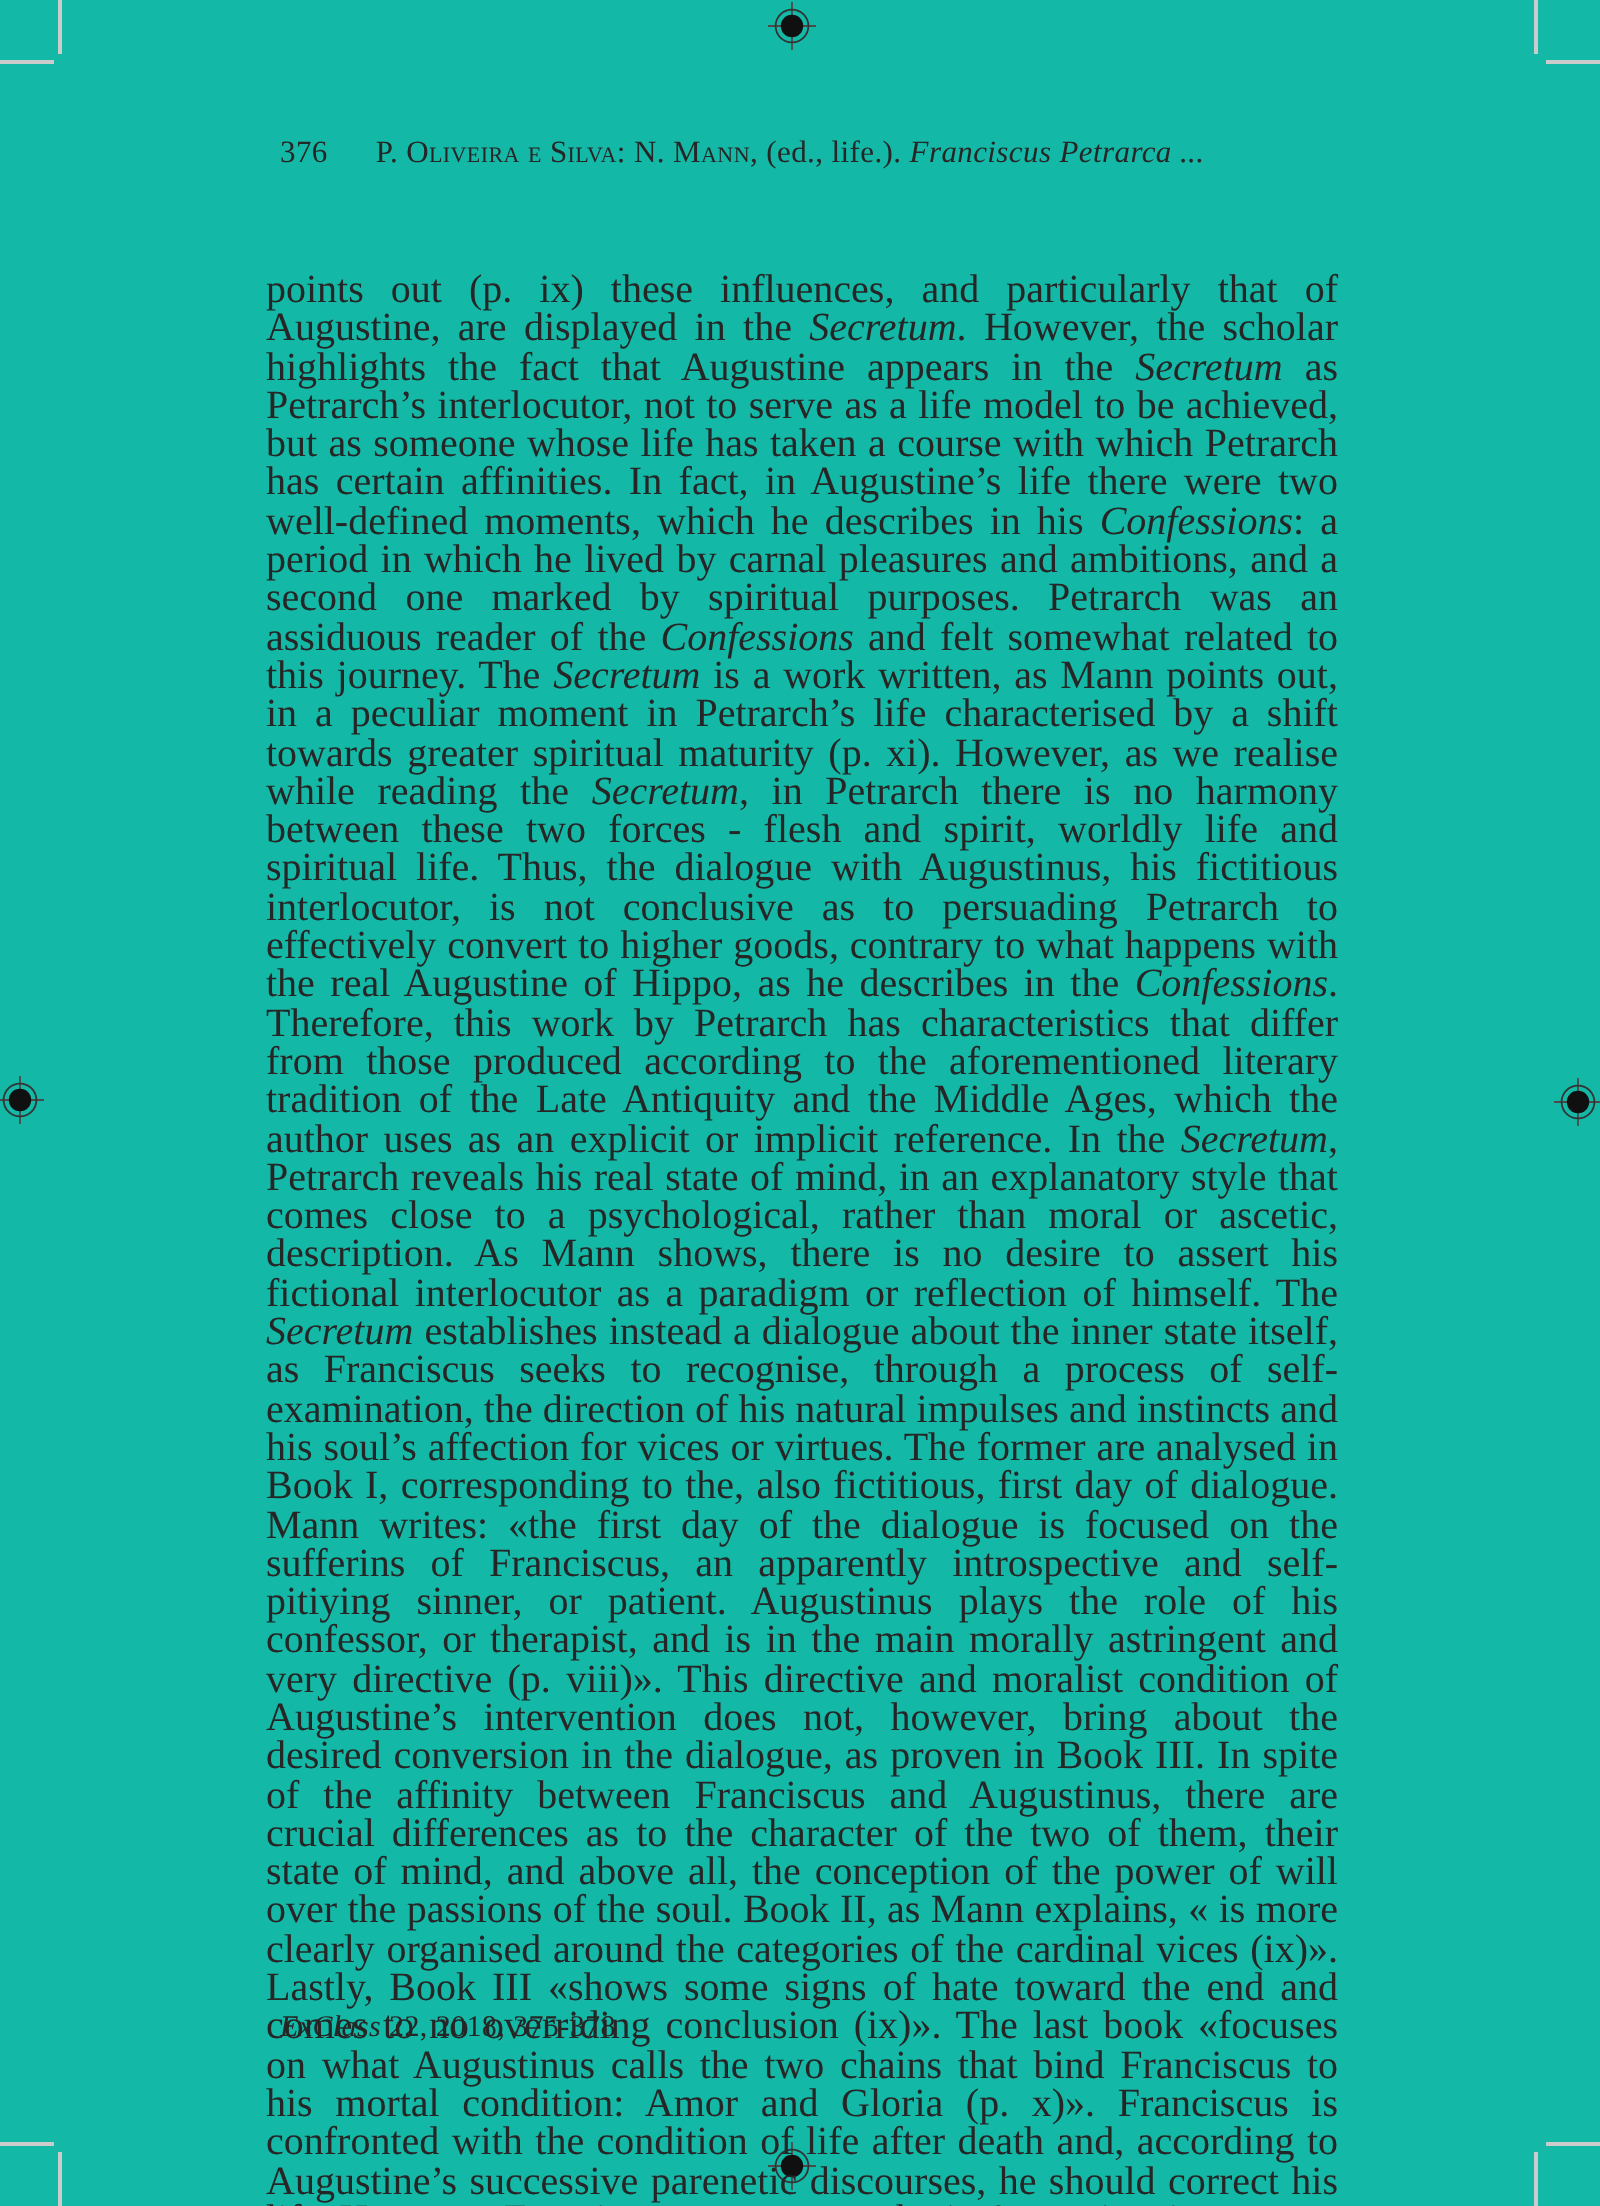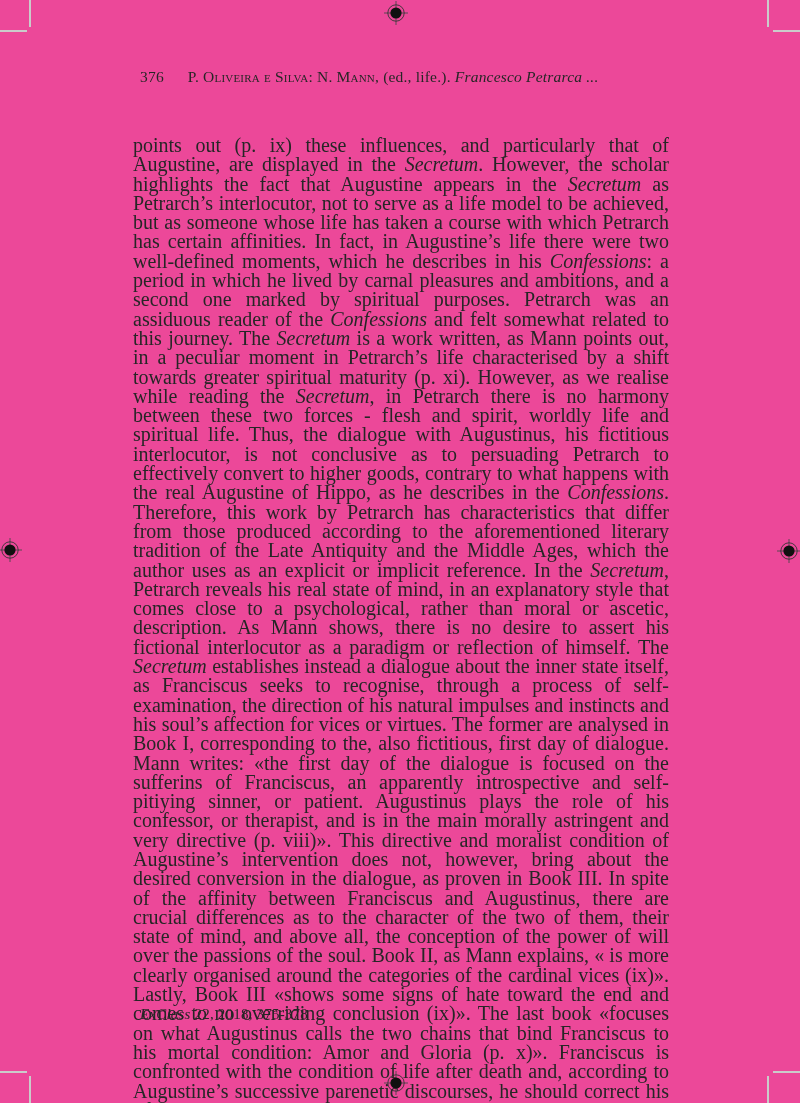--- a/index.html
+++ b/index.html
@@ -1,20 +1,20 @@
 <!DOCTYPE html>
 <html><head>
 <meta charset="utf-8">
 <style>
   html, body { margin: 0; padding: 0; background: #ffffff; }
   .page {
     position: relative;
     width: 800px;
     height: 1103px;
-    background: #ec4899;
+    background: #14b8a6;
     font-family: "Liberation Serif", serif;
     color: #262626;
     overflow: hidden;
   }
   
   .crop { position: absolute; background: #cbcbcb; }
   .crop-tl-v { left: 29px;  top: 0;       width: 2px;  height: 27px; }
   .crop-tl-h { left: 0;     top: 30px;    width: 27px; height: 2px;  }
   .crop-tr-v { left: 767px; top: 0;       width: 2px;  height: 27px; }
   .crop-tr-h { left: 773px; top: 30px;    width: 27px; height: 2px;  }
@@ -101,20 +101,20 @@
     <svg width="24" height="24" viewBox="0 0 24 24">
       <line x1="12" y1="0" x2="12" y2="24" stroke="#4a4a4a" stroke-width="0.9"></line>
       <line x1="0" y1="12" x2="24" y2="12" stroke="#4a4a4a" stroke-width="0.9"></line>
       <circle cx="12" cy="12" r="8.2" fill="none" stroke="#333333" stroke-width="0.9"></circle>
       <circle cx="12" cy="12" r="5.6" fill="#101010"></circle>
     </svg>
   </span>
 
   <div class="header">
     <span>376</span>
-    <span><span class="sc">P. Oliveira e Silva: N. Mann, </span><span>(ed., life.). </span><span class="it">Francesco Petrarca ...</span></span>
+    <span><span class="sc">P. Oliveira e Silva: N. Mann, </span><span>(ed., life.). </span><span class="it">Franciscus Petrarca ...</span></span>
   </div>
 
   <div class="body-text"><span>points out (p. ix) these influences, and particularly that of Augustine, are displayed in the </span><span class="it">Secretum</span><span>. However, the scholar highlights the fact that Augustine appears in the </span><span class="it">Secretum</span><span> as Petrarch’s interlocutor, not to serve as a life model to be achieved, but as someone whose life has taken a course with which Petrarch has certain affinities. In fact, in Augustine’s life there were two well-defined moments, which he describes in his </span><span class="it">Confessions</span><span>: a period in which he lived by carnal pleasures and ambitions, and a second one marked by spiritual purposes. Petrarch was an assiduous reader of the </span><span class="it">Confessions</span><span> and felt somewhat related to this journey. The </span><span class="it">Secretum</span><span> is a work written, as Mann points out, in a peculiar moment in Petrarch’s life characterised by a shift towards greater spiritual maturity (p. xi). However, as we realise while reading the </span><span class="it">Secretum</span><span>, in Petrarch there is no harmony between these two forces - flesh and spirit, worldly life and spiritual life. Thus, the dialogue with Augustinus, his fictitious interlocutor, is not conclusive as to persuading Petrarch to effectively convert to higher goods, contrary to what happens with the real Augustine of Hippo, as he describes in the </span><span class="it">Confessions</span><span>. Therefore, this work by Petrarch has characteristics that differ from those produced according to the aforementioned literary tradition of the Late Antiquity and the Middle Ages, which the author uses as an explicit or implicit reference. In the </span><span class="it">Secretum</span><span>, Petrarch reveals his real state of mind, in an explanatory style that comes close to a psychological, rather than moral or ascetic, description. As Mann shows, there is no desire to assert his fictional interlocutor as a paradigm or reflection of himself. The </span><span class="it">Secretum</span><span> establishes instead a dialogue about the inner state itself, as Franciscus seeks to recognise, through a process of self-examination, the direction of his natural impulses and instincts and his soul’s affection for vices or virtues. The former are analysed in Book I, corresponding to the, also fictitious, first day of dialogue. Mann writes: «the first day of the dialogue is focused on the sufferins of Franciscus, an apparently introspective and self-pitiying sinner, or patient. Augustinus plays the role of his confessor, or therapist, and is in the main morally astringent and very directive (p. viii)». This directive and moralist condition of Augustine’s intervention does not, however, bring about the desired conversion in the dialogue, as proven in Book III. In spite of the affinity between Franciscus and Augustinus, there are crucial differences as to the character of the two of them, their state of mind, and above all, the conception of the power of will over the passions of the soul. Book II, as Mann explains, « is more clearly organised around the categories of the cardinal vices (ix)». Lastly, Book III «shows some signs of hate toward the end and comes to no overriding conclusion (ix)». The last book «focuses on what Augustinus calls the two chains that bind Franciscus to his mortal condition: Amor and Gloria (p. x)». Franciscus is confronted with the condition of life after death and, according to Augustine’s successive parenetic discourses, he should correct his life. However, Franciscus manages to obtain Augustinus’</span></div>
 
   <div class="footer"><span class="it">ExClass</span><span> 22, 2018, 375-378</span></div>
 
 </div>
 
 </body></html>

